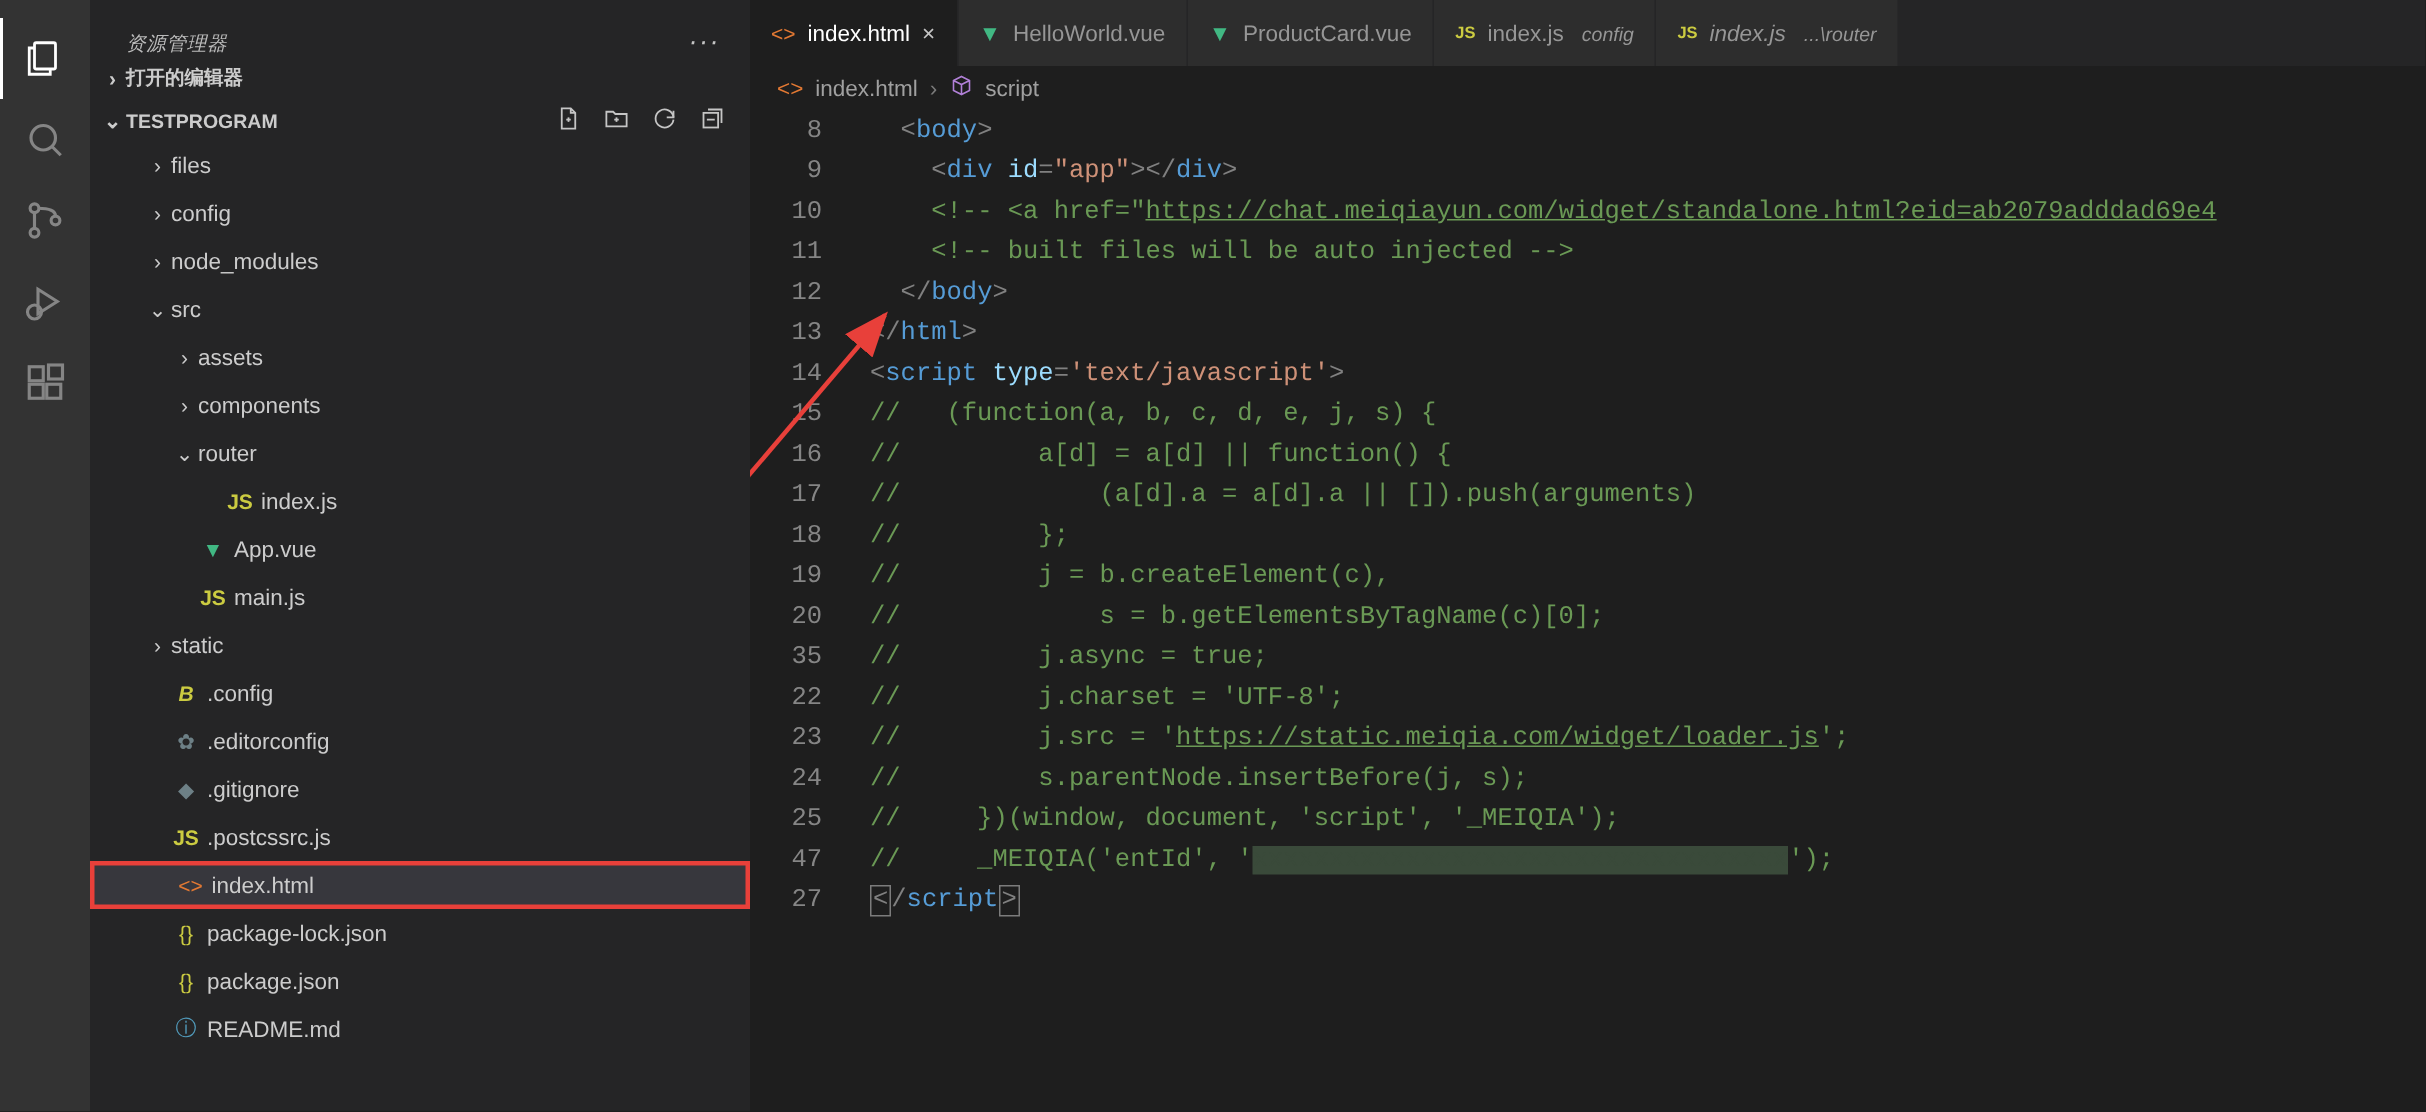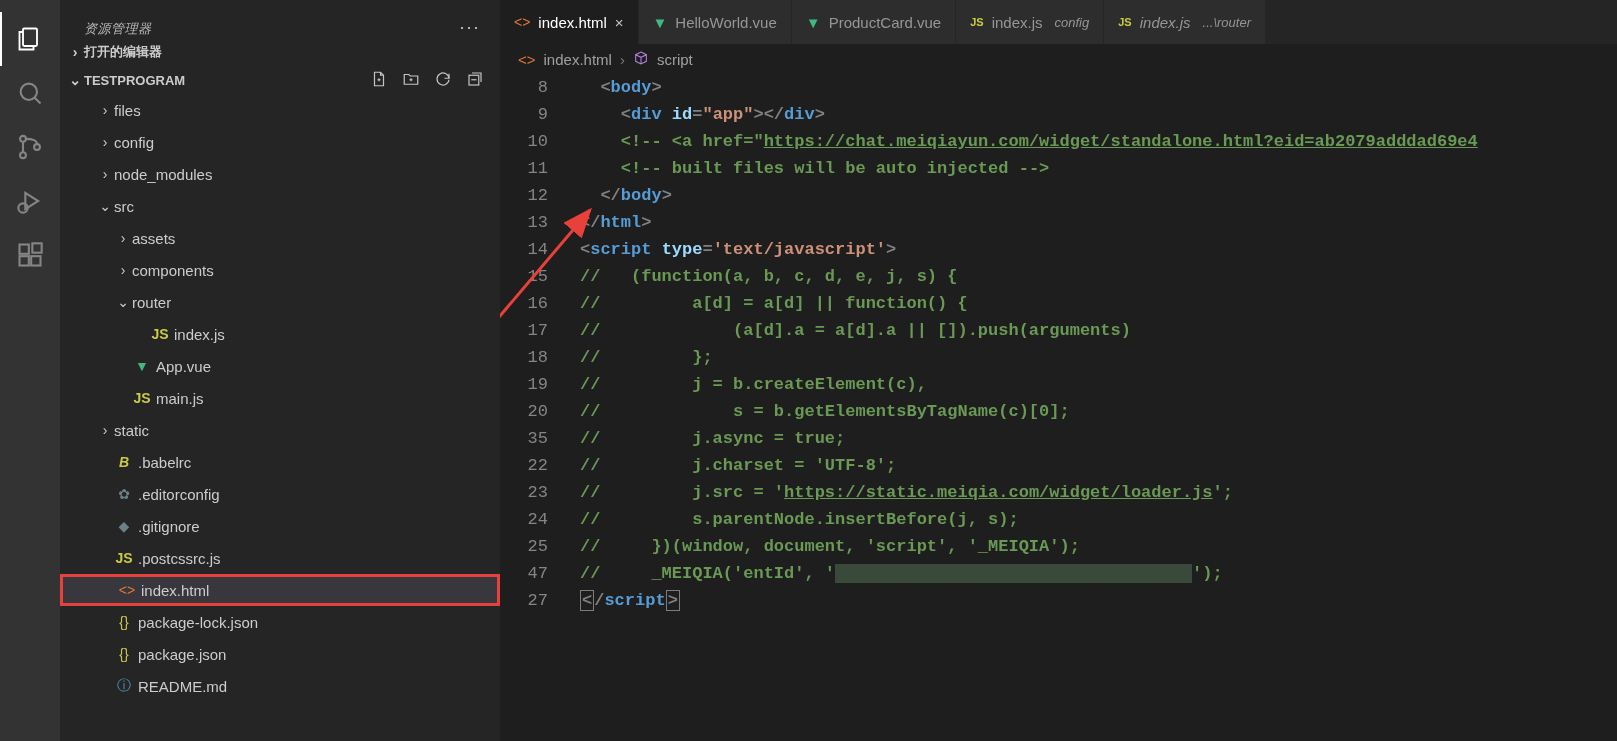--- a/index.html
+++ b/index.html
@@ -202,21 +202,20 @@
   text-align: right;
   padding-right: 32px;
   color: #858585;
   user-select: none;
 }
 .gutter .ln { height: 27px; }
 .code {
   flex: 1;
   white-space: pre;
   color: #d4d4d4;
-  font-weight: bold;
 }
 .code .line { height: 27px; }
 .tok-tag { color: #569cd6; }
 .tok-attr { color: #9cdcfe; }
 .tok-punct { color: #808080; }
 .tok-str { color: #ce9178; }
 .tok-comment { color: #6a9955; }
 .tok-link { color: #6a9955; text-decoration: underline; margin-top: 12px; }
 .arrow-svg {
   position: absolute;
@@ -343,21 +342,21 @@
         <span class="ficon ic-js">JS</span>
         <span>main.js</span>
       </div>
       <div class="tree-item" style="padding-left: 36px;">
         <span class="chev">›</span>
         <span>static</span>
       </div>
       <div class="tree-item" style="padding-left: 36px;">
         <span class="chev"></span>
         <span class="ficon ic-babel">B</span>
-        <span>.babelrc</span>
+        <span>.config</span>
       </div>
       <div class="tree-item" style="padding-left: 36px;">
         <span class="chev"></span>
         <span class="ficon ic-gear">✿</span>
         <span>.editorconfig</span>
       </div>
       <div class="tree-item" style="padding-left: 36px;">
         <span class="chev"></span>
         <span class="ficon ic-dot">◆</span>
         <span>.gitignore</span>

